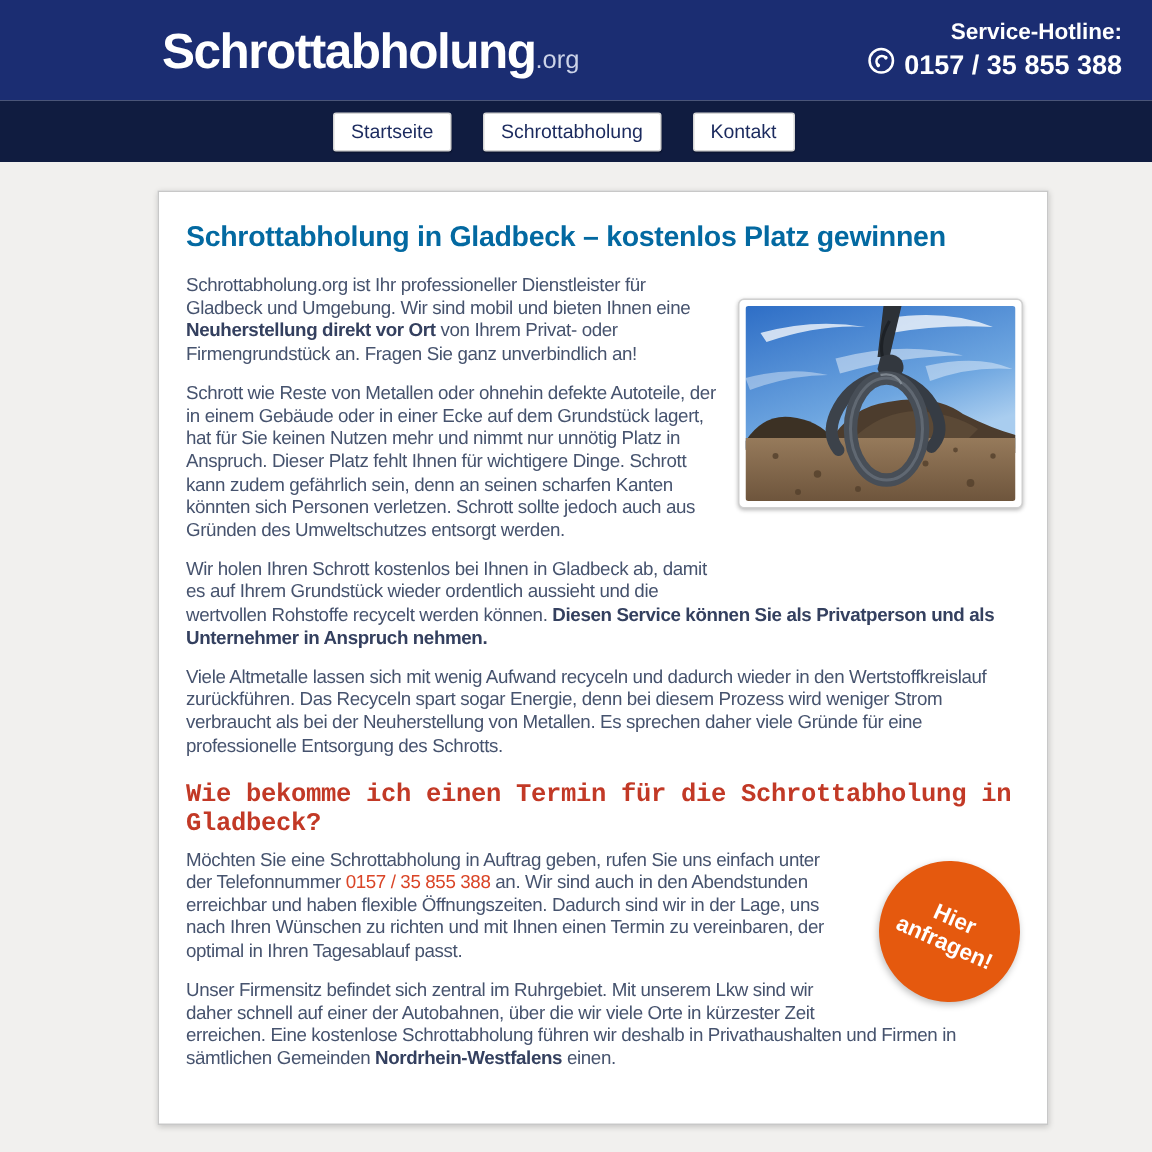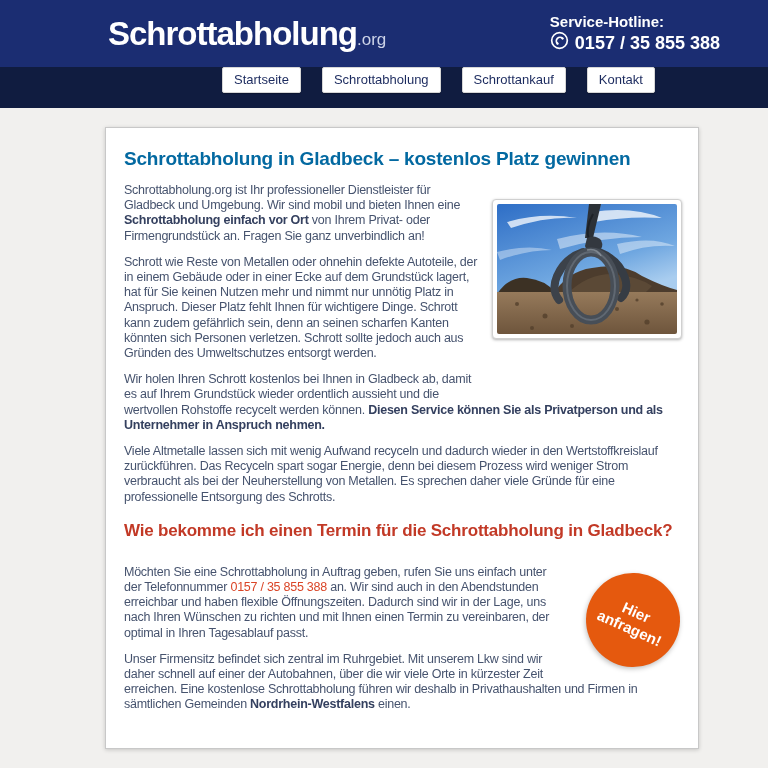--- a/index.html
+++ b/index.html
@@ -3,34 +3,34 @@
 <meta charset="utf-8">
 <style>
   html,body{margin:0;padding:0;}
   body{font-family:"Liberation Sans",sans-serif;background:#f1f0ee;}
   .page{width:768px;height:768px;overflow:hidden;background:#f1f0ee;position:relative;}
 
   
   .topbar{height:67px;background:#1b2d72;display:flex;align-items:center;}
   .logo{margin-left:108px;color:#ffffff;font-weight:700;font-size:33px;letter-spacing:-1px;cursor:pointer;line-height:1;}
   .logo .tld{font-size:17px;font-weight:400;color:#ccd3e8;letter-spacing:0;text-align:center;}
-  .hotline{margin-left:auto;margin-right:48px;text-align:left;color:#fff;}
+  .hotline{margin-left:auto;margin-right:20px;text-align:right;color:#fff;}
   .hl-label{font-size:15px;font-weight:700;line-height:18px;}
   .hl-number{font-size:18px;font-weight:700;line-height:22px;display:flex;align-items:center;gap:6px;justify-content:flex-end;}
 
   
-  .navbar{height:41px;background:#101c40;display:flex;align-items:flex-start;padding-left:222px;gap:21px;}
+  .navbar{height:41px;background:#101c40;display:flex;align-items:center;padding-left:222px;gap:21px;}
   .nav-btn{background:#ffffff;border:1px solid #d6d6d6;border-radius:2px;color:#1b2a5e;font-family:"Liberation Sans",sans-serif;
            font-size:13px;font-weight:500;padding:4px 11px;cursor:pointer;line-height:16px;box-shadow:0 1px 1px rgba(0,0,0,.25);}
 
   
   .card{width:558px;margin:19px 0 0 105px;background:#ffffff;border:1px solid #c8c8c8;
         box-shadow:0 1px 4px rgba(0,0,0,.18);padding:12px 16px 24px 18px;}
   h1{font-size:19px;color:#0369a1;margin:8px 0 13px;font-weight:700;letter-spacing:-0.2px;}
-  h2{font-size:17px;color:#c23926;margin:16px 0 24px;font-weight:700;letter-spacing:-0.2px;}
+  h2{font-size:17px;color:#c23926;margin:16px 0 7px;font-weight:700;letter-spacing:-0.2px;font-family:Liberation Mono, monospace;}
   h3{font-size:13px;color:#c8402a;margin:14px 0 5px;font-weight:700;letter-spacing:-0.3px;line-height:16px;}
   p{font-size:12.5px;color:#46536e;line-height:15.2px;margin:0 0 11px;letter-spacing:-0.25px;}
   .run-b{font-weight:700;color:#34405f;}
   .run-r{color:#da4527;}
 
   
   .photo-frame{float:right;width:180px;padding:4px;border:1px solid #d0d0d0;border-radius:4px;background:#fff;
                box-shadow:0 1px 3px rgba(0,0,0,.3);margin:16px 0 52px 14px;}
   .photo-frame svg{display:block;border-radius:2px;}
 
@@ -61,21 +61,20 @@
           </svg>
         </span>
         <span>0157 / 35 855 388</span>
       </div>
     </div>
   </header>
 
   <nav class="navbar">
     <button class="nav-btn">Startseite</button>
     <button class="nav-btn">Schrottabholung</button>
-    <button class="nav-btn">Schrottankauf</button>
     <button class="nav-btn">Kontakt</button>
   </nav>
 
   <main class="card">
     <h1>Schrottabholung in Gladbeck – kostenlos Platz gewinnen</h1>
 
     <div class="photo-frame">
       <svg width="180" height="130" viewBox="0 0 180 130">
         <defs>
           <linearGradient id="sky" x1="0" y1="0" x2="0.6" y2="1">
@@ -116,21 +115,21 @@
           <path d="M90 34 q8 -4 14 2 q4 8 -4 12 q-10 2 -12 -6 z" fill="#33383f"></path>
           <path d="M86 48 q-18 6 -26 24 q-6 14 2 24" fill="none" stroke="#3c424a" stroke-width="8" stroke-linecap="round"></path>
           <path d="M102 48 q20 8 26 26 q4 12 -4 20" fill="none" stroke="#363c44" stroke-width="8" stroke-linecap="round"></path>
           <ellipse cx="94" cy="82" rx="24" ry="34" fill="none" stroke="#474e57" stroke-width="9"></ellipse>
           <ellipse cx="94" cy="82" rx="24" ry="34" fill="none" stroke="#6b737d" stroke-width="2" opacity="0.7"></ellipse>
           <path d="M90 46 q10 -2 14 6" fill="none" stroke="#8b939c" stroke-width="1.6" opacity="0.8"></path>
         </g>
       </svg>
     </div>
 
-    <p><span>Schrottabholung.org ist Ihr professioneller Dienstleister für Gladbeck und Umgebung. Wir sind mobil und bieten Ihnen eine </span><span class="run-b">Schrottabholung einfach vor Ort</span><span> von Ihrem Privat- oder Firmengrundstück an. Fragen Sie ganz unverbindlich an!</span></p>
+    <p><span>Schrottabholung.org ist Ihr professioneller Dienstleister für Gladbeck und Umgebung. Wir sind mobil und bieten Ihnen eine </span><span class="run-b">Neuherstellung direkt vor Ort</span><span> von Ihrem Privat- oder Firmengrundstück an. Fragen Sie ganz unverbindlich an!</span></p>
     <p><span>Schrott wie Reste von Metallen oder ohnehin defekte Autoteile, der in einem Gebäude oder in einer Ecke auf dem Grundstück lagert, hat für Sie keinen Nutzen mehr und nimmt nur unnötig Platz in Anspruch. Dieser Platz fehlt Ihnen für wichtigere Dinge. Schrott kann zudem gefährlich sein, denn an seinen scharfen Kanten könnten sich Personen verletzen. Schrott sollte jedoch auch aus Gründen des Umweltschutzes entsorgt werden.</span></p>
     <p><span>Wir holen Ihren Schrott kostenlos bei Ihnen in Gladbeck ab, damit es auf Ihrem Grundstück wieder ordentlich aussieht und die wertvollen Rohstoffe recycelt werden können. </span><span class="run-b">Diesen Service können Sie als Privatperson und als Unternehmer in Anspruch nehmen.</span></p>
     <p><span>Viele Altmetalle lassen sich mit wenig Aufwand recyceln und dadurch wieder in den Wertstoffkreislauf zurückführen. Das Recyceln spart sogar Energie, denn bei diesem Prozess wird weniger Strom verbraucht als bei der Neuherstellung von Metallen. Es sprechen daher viele Gründe für eine professionelle Entsorgung des Schrotts.</span></p>
 
     <h2>Wie bekomme ich einen Termin für die Schrottabholung in Gladbeck?</h2>
 
     <div class="badge-float">
       <div class="badge">
         <span>Hier</span>
         <span>anfragen!</span>

